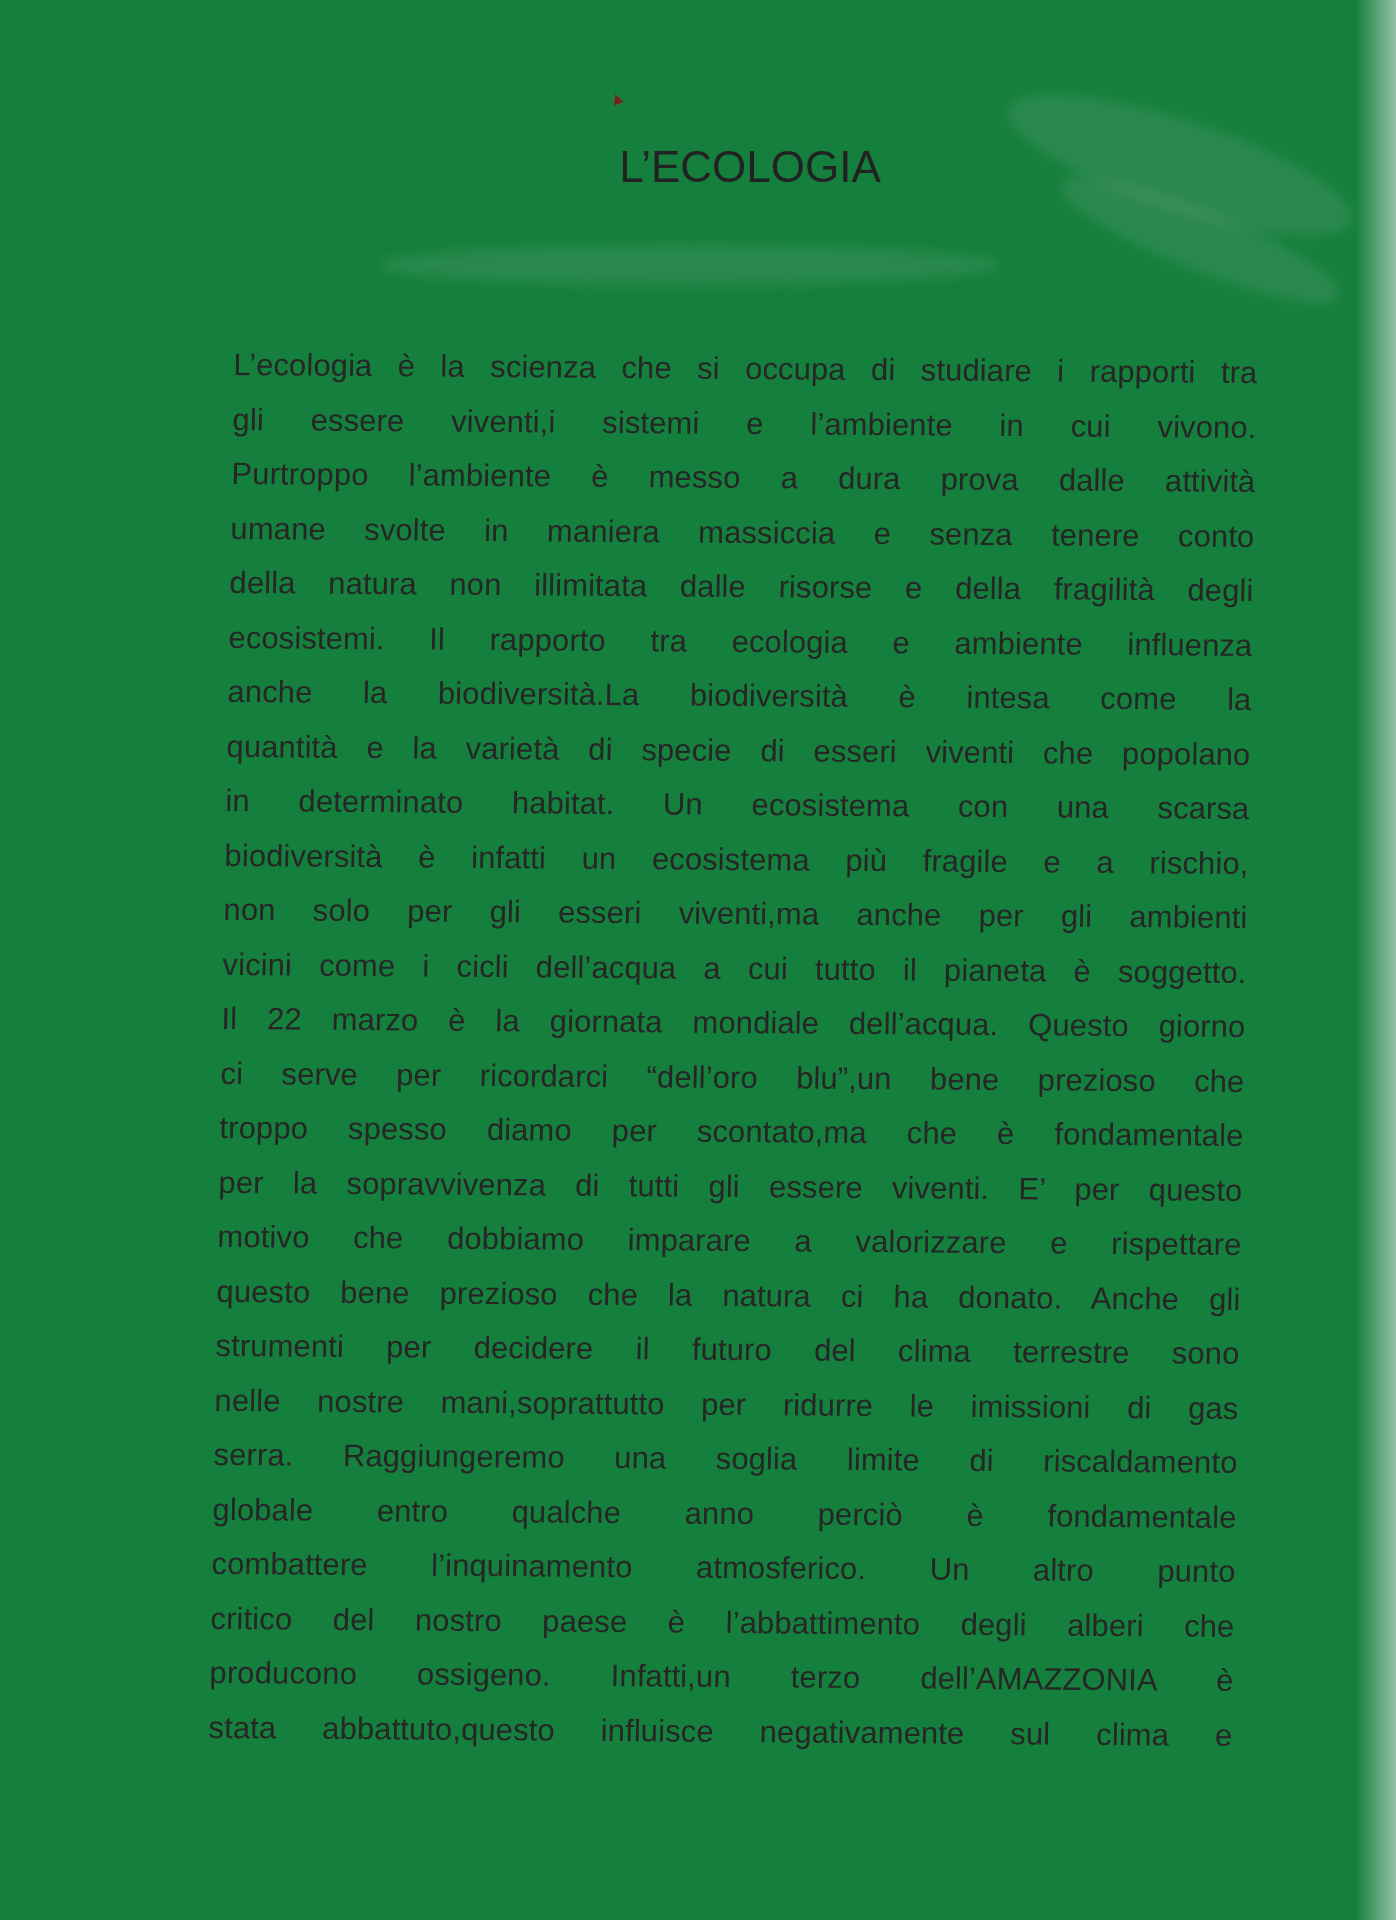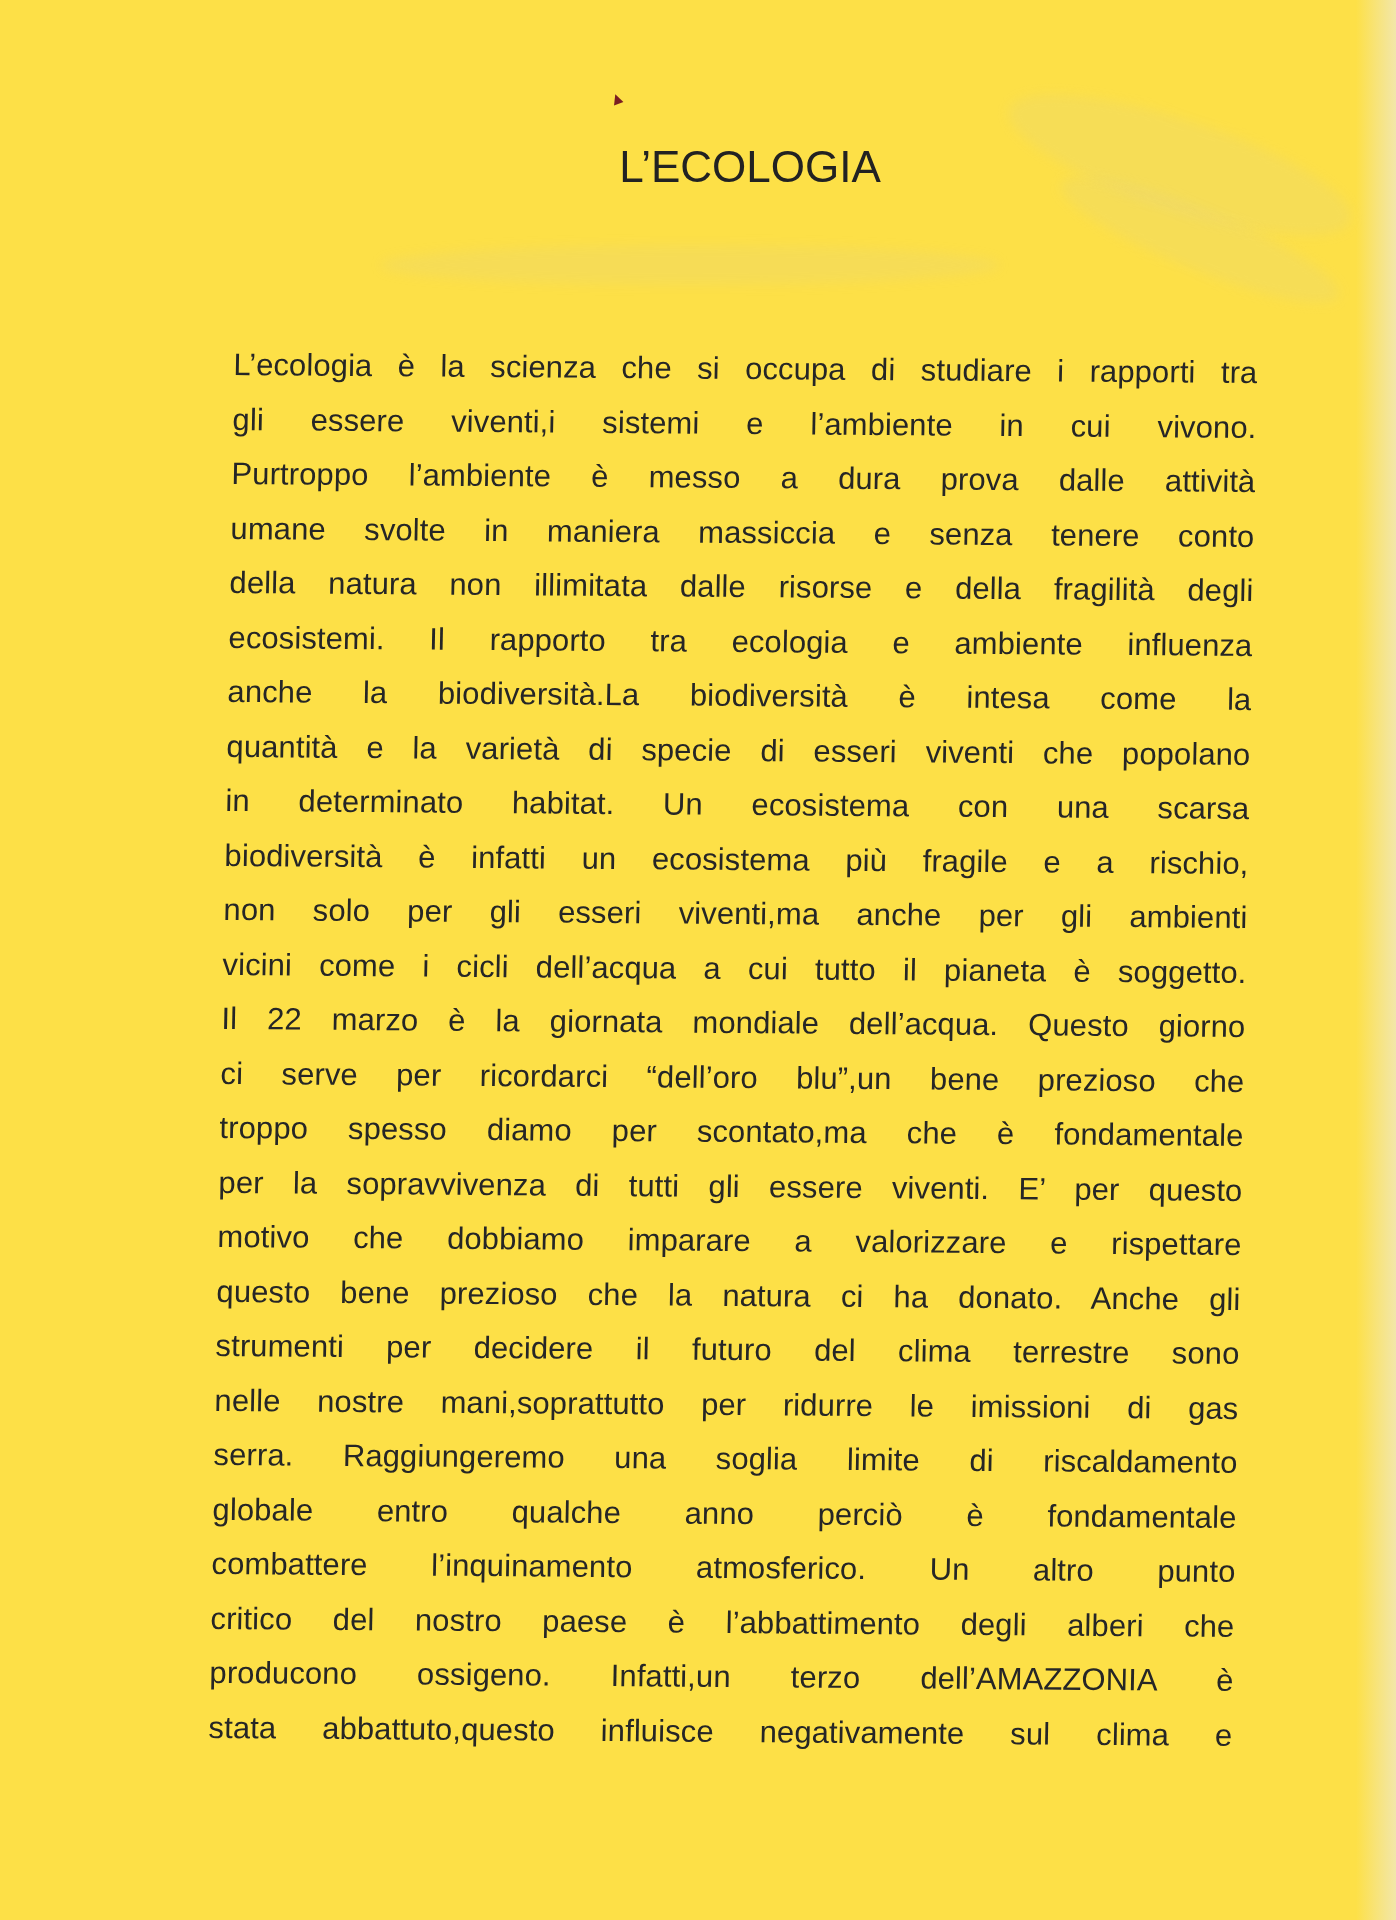--- a/index.html
+++ b/index.html
@@ -5,21 +5,21 @@
   html, body { margin: 0; padding: 0; }
   body {
     width: 1396px; height: 1920px;
     background: #ffffff;
     position: relative; overflow: hidden;
     font-family: "Liberation Sans", sans-serif;
     color: #262626;
   }
   .page {
     position: absolute; left: 0; top: 0; width: 1396px; height: 1920px;
-    background: #fde047;
+    background: #15803d;
   }
   .edge-shadow {
     position: absolute; top: 0; right: 0; width: 40px; height: 1920px;
     background: linear-gradient(to right, rgba(255,255,255,0), rgba(235,235,235,0.6));
   }
   .bleed {
     position: absolute; border-radius: 50%;
     background: rgba(200,200,200,0.12);
     filter: blur(6px);
   }

